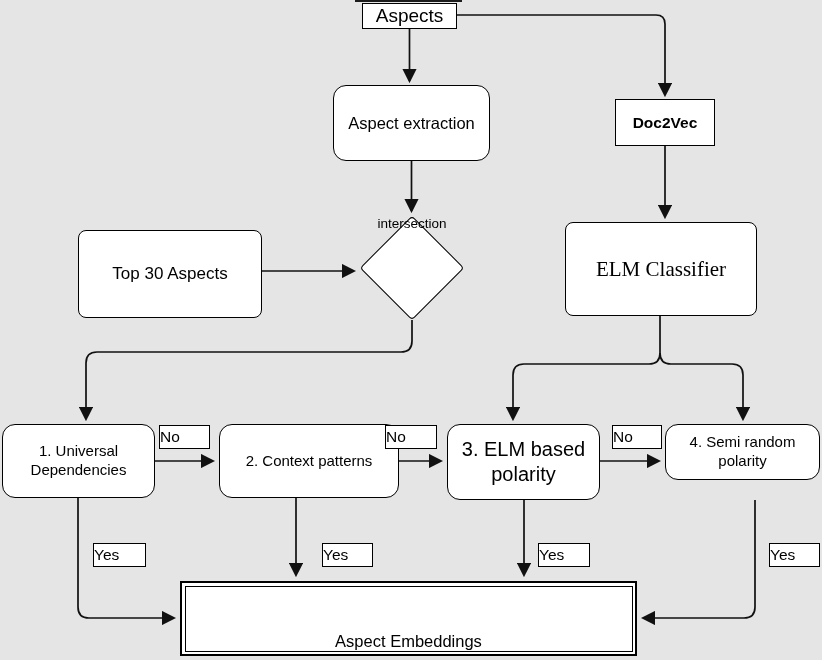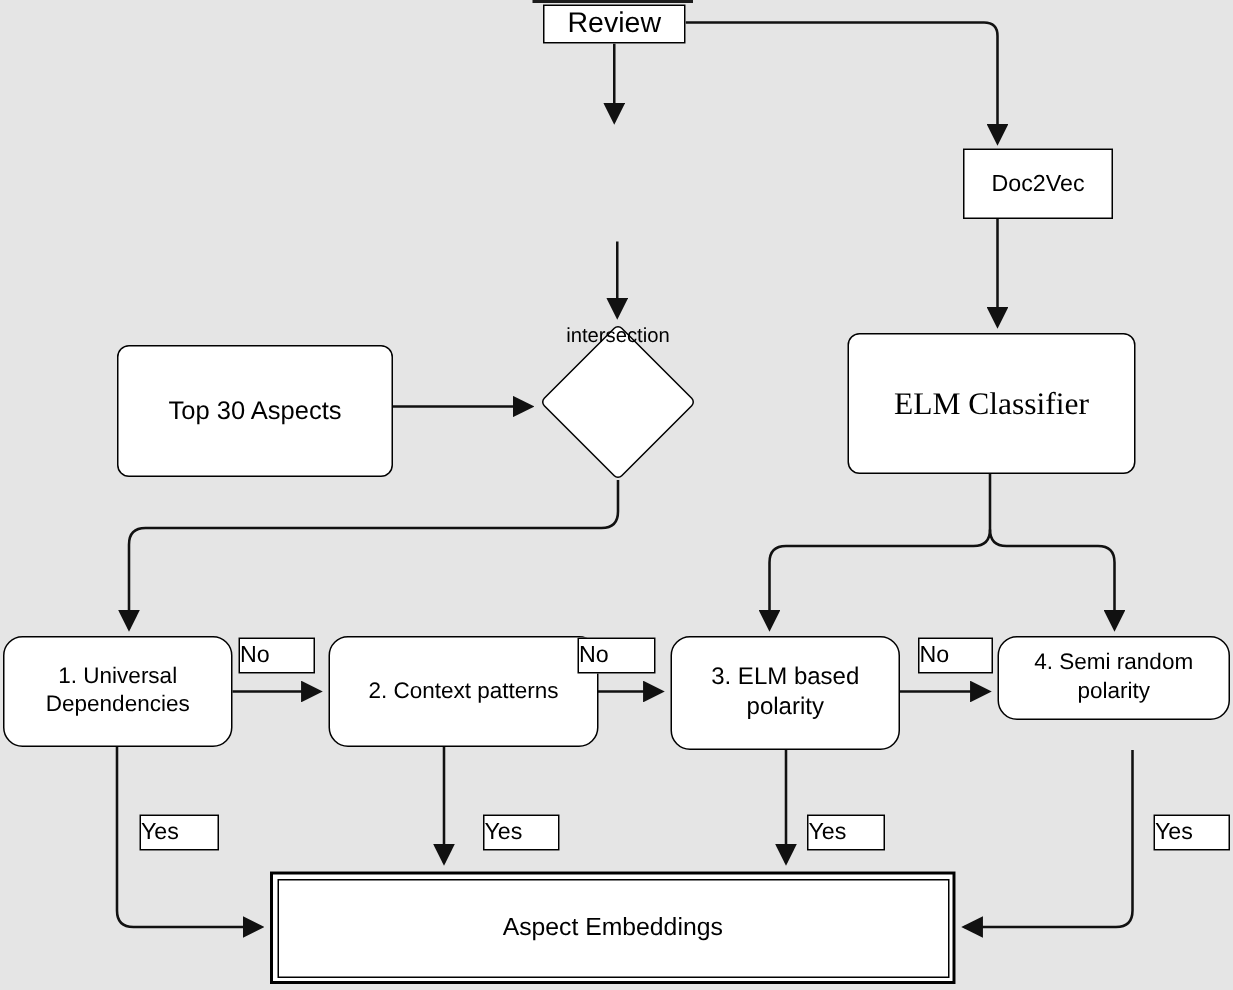--- a/index.html
+++ b/index.html
@@ -70,21 +70,21 @@
     border:2px solid #000;
     box-sizing:border-box;
     padding:2.5px;
     display:flex;
   }
   .dbl-inner{
     flex:1;
     border:1.6px solid #000;
     box-sizing:border-box;
     display:flex;
-    align-items:center;
+    align-items:flex-end;
     justify-content:center;
     font-size:16.5px;
   }
   .artifact{
     position:absolute;
     left:355px;top:0;
     width:107px;height:2px;
     background:#1c1c1c;
   }
 </style>
@@ -114,25 +114,28 @@
       <path d="M 78 498 V 607 Q 78 618 89 618 H 174" marker-end="url(#arrow)"></path>
       <path d="M 296 498 V 575" marker-end="url(#arrow)"></path>
       <path d="M 524 500 V 575" marker-end="url(#arrow)"></path>
       <path d="M 755 500 V 607 Q 755 618 744 618 H 643" marker-end="url(#arrow)"></path>
     </g>
   </svg>
 
   <div class="artifact"></div>
 
   <div class="node" style="left:362px;top:3px;width:95px;height:26px;font-size:19px;">
-    <span>Review</span>
+    <span>Aspects</span>
   </div>
 
+  <div class="node rounded-sm" style="left:333px;top:85px;width:157px;height:76px;font-size:16.5px;">
+    <span>Aspect extraction</span>
+  </div>
 
-  <div class="node" style="left:642px;top:99px;width:100px;height:47px;font-size:15.5px;">
+  <div class="node" style="left:615px;top:99px;width:100px;height:47px;font-size:15.5px;font-weight:bold;">
     <span>Doc2Vec</span>
   </div>
 
   <div class="node rounded-lg" style="left:78px;top:230px;width:184px;height:88px;font-size:17px;">
     <span>Top 30 Aspects</span>
   </div>
 
   <div class="diamond-shape"></div>
   <div class="diamond-label">
     <span>intersection</span>
@@ -143,21 +146,21 @@
   </div>
 
   <div class="node rounded-sm" style="left:2px;top:424px;width:153px;height:74px;font-size:15px;padding:16px 14px;">
     <span>1. Universal Dependencies</span>
   </div>
 
   <div class="node rounded-sm" style="left:219px;top:424px;width:180px;height:74px;font-size:15px;">
     <span>2. Context patterns</span>
   </div>
 
-  <div class="node rounded-sm" style="left:447px;top:424px;width:153px;height:76px;font-size:16px;padding:0 1px;">
+  <div class="node rounded-sm" style="left:447px;top:424px;width:153px;height:76px;font-size:20px;padding:0 1px;">
     <span>3. ELM based polarity</span>
   </div>
 
   <div class="node rounded-sm" style="left:665px;top:424px;width:155px;height:56px;font-size:15px;padding:0 14px;">
     <span>4. Semi random polarity</span>
   </div>
 
   <div class="label-box" style="left:159px;top:425px;width:51px;height:24px;">
     <span>No</span>
   </div>

